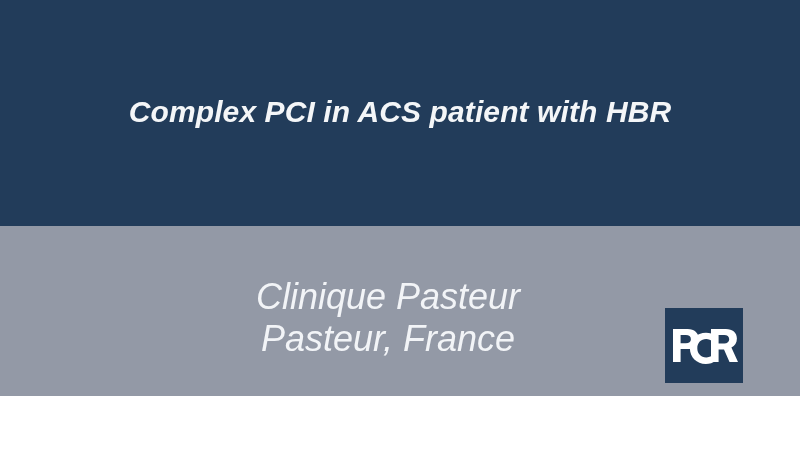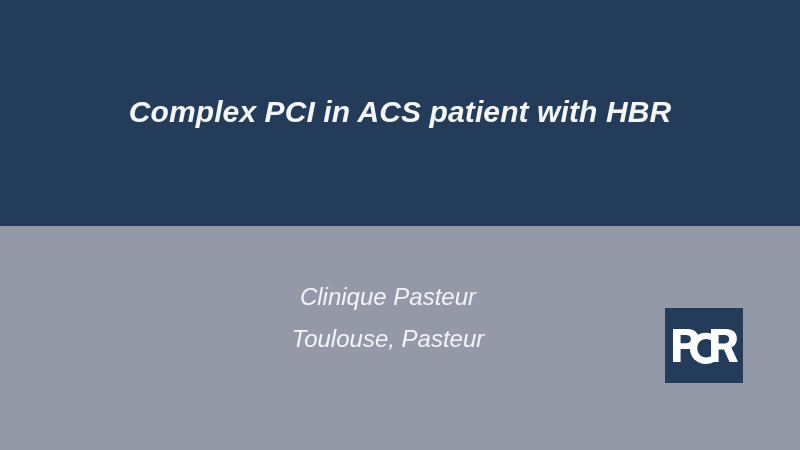--- a/index.html
+++ b/index.html
@@ -9,21 +9,21 @@
     background: #ffffff;
   }
   body {
     font-family: "Liberation Sans", sans-serif;
     -webkit-font-smoothing: antialiased;
   }
 
   #slide {
     position: relative;
     width: 800px;
-    height: 450px;
+    height: 396px;
     overflow: hidden;
     background: #9399a6;
   }
 
   
   #header-band {
     position: absolute;
     left: 0;
     top: 0;
     width: 800px;
@@ -63,21 +63,21 @@
   
   #affiliation-block {
     position: absolute;
     left: 0;
     top: 276px;
     width: 776px;
     text-align: center;
     color: #f2f4f7;
     font-style: italic;
     font-weight: normal;
-    font-size: 24px;
+    font-size: 36px;
     line-height: 42px;
   }
   #affiliation-block .affiliation-line {
     display: block;
     white-space: nowrap;
   }
 
   
   #pcr-logo {
     position: absolute;
@@ -101,21 +101,21 @@
   <div id="header-band"></div>
 
   <div id="title-block">
     <span class="title-line">Complex PCI in ACS patient with HBR</span>
   </div>
 
   <div id="body-band"></div>
 
   <div id="affiliation-block">
     <span class="affiliation-line">Clinique Pasteur</span>
-    <span class="affiliation-line">Toulouse, Pasteur</span>
+    <span class="affiliation-line">Pasteur, France</span>
   </div>
 
   <div id="pcr-logo">
     <svg viewBox="0 0 78 75" xmlns="http://www.w3.org/2000/svg">
       <g fill="#ffffff">
 
         <path d="M8 21 h14.6 c6.8 0 11.1 3.9 11.1 9.9 c0 6.2 -4.4 10.2 -11.4 10.2 h-6.7 V54 H8 Z
                  M15.6 27.1 v8.2 h5.3 c3.1 0 5.0 -1.5 5.0 -4.1 c0 -2.6 -1.9 -4.1 -5.0 -4.1 Z"></path>
 
         <path d="M50.9 28.1 l-3.3 5.5 c-1.8 -1.6 -4.0 -2.5 -6.4 -2.5

